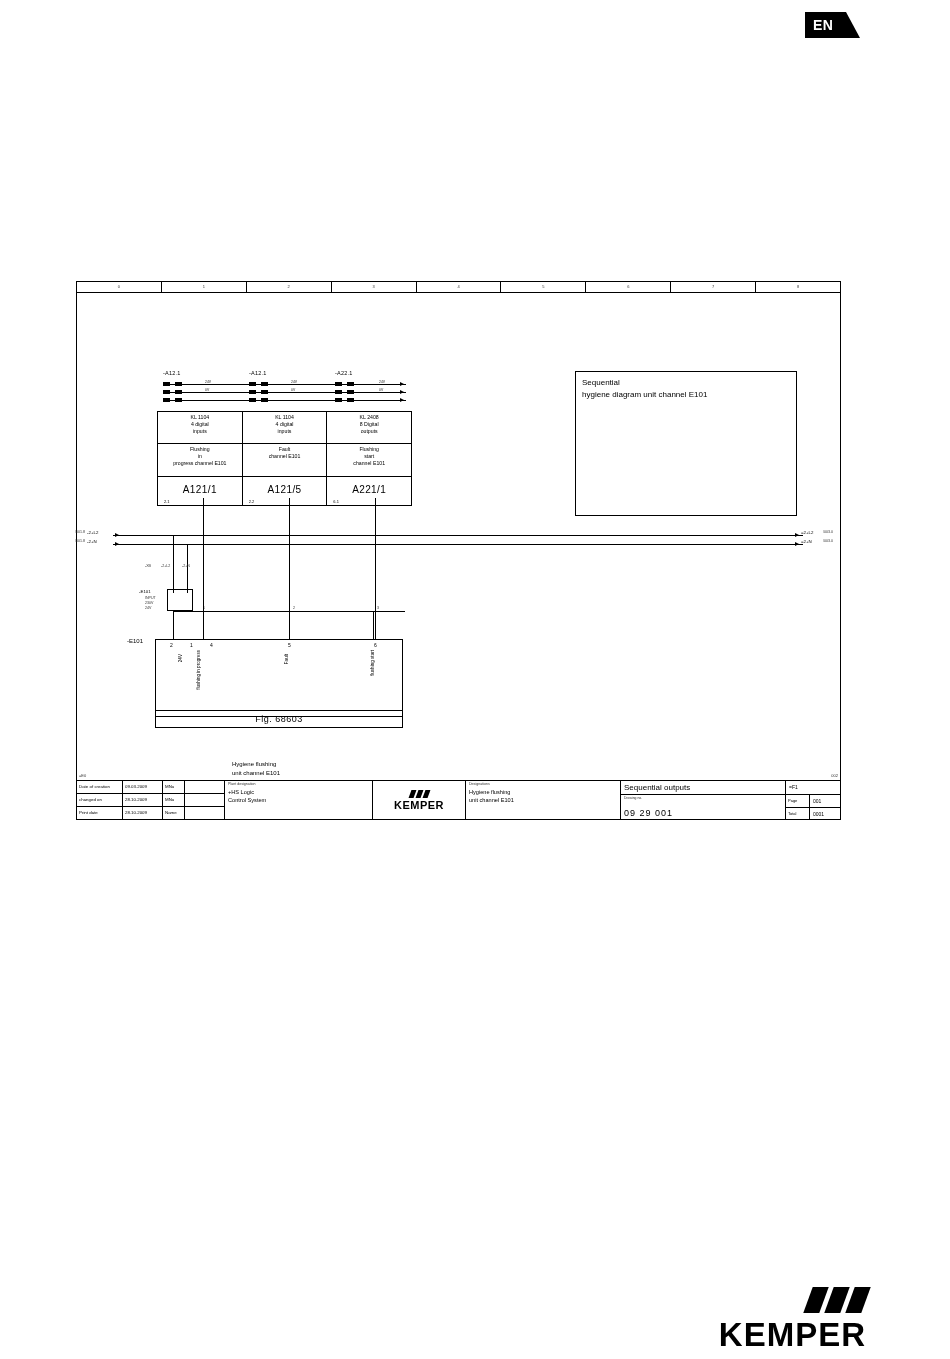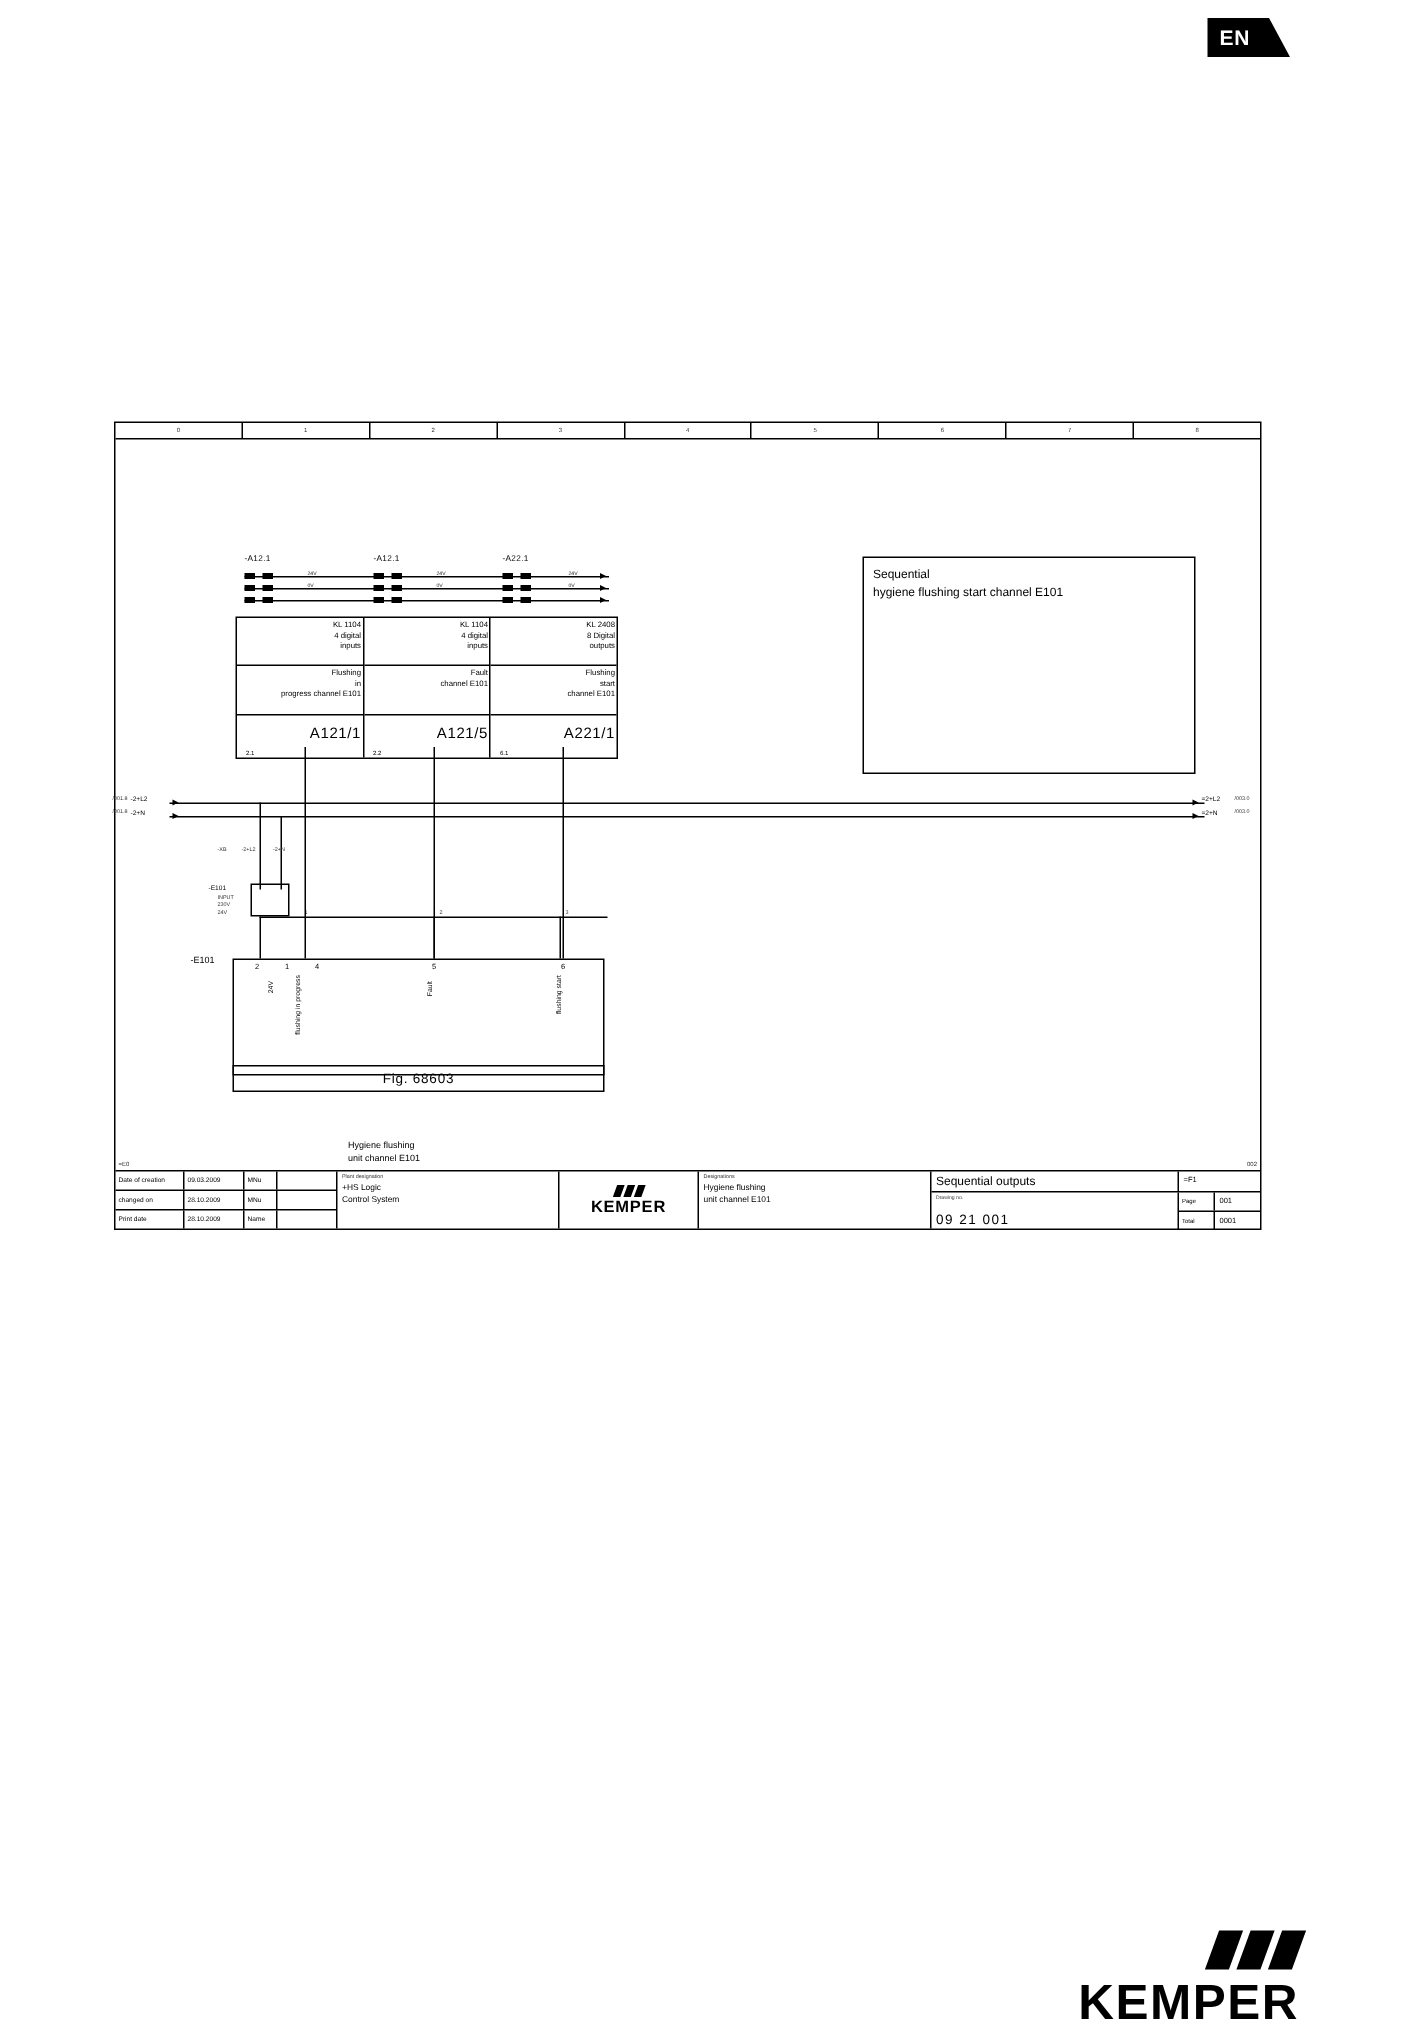--- a/index.html
+++ b/index.html
@@ -128,21 +128,21 @@
     display: flex;
   }
   .plc-col {
     flex: 1 1 0;
     border-right: 0.8px solid #000;
     box-sizing: border-box;
   }
   .plc-col:last-child { border-right: none; }
   .plc-cell {
     border-bottom: 0.8px solid #000;
-    text-align: right;
+    text-align: center;
     box-sizing: border-box;
     padding: 2px 1px;
     line-height: 1.35;
     font-size: 5.2px;
   }
   .plc-cell.type { height: 32px; }
   .plc-cell.fn { height: 33px; }
   .plc-cell.addr {
     height: 28px;
     border-bottom: none;
@@ -518,21 +518,21 @@
         <div class="plc-cell addr">
           <span>A221/1</span>
           <span class="sub">6.1</span>
         </div>
       </div>
     </div>
   </div>
 
   <div id="desc-box">
     <div>Sequential</div>
-    <div>hygiene flushing start channel E101</div>
+    <div>hygiene diagram unit channel E101</div>
   </div>
 
   <div class="bus" style="left:36px; top:253px; width:690px;"></div>
   <div class="bus" style="left:36px; top:262px; width:690px;"></div>
 
   <div class="arrowhead" style="left:38px; top:250.6px;"></div>
   <div class="arrowhead" style="left:38px; top:259.6px;"></div>
   <div class="arrowhead" style="left:718px; top:250.6px;"></div>
   <div class="arrowhead" style="left:718px; top:259.6px;"></div>
 
@@ -639,21 +639,21 @@
     </div>
 
     <div id="tb-right">
       <div id="tb-right-top">
         <div class="t1">Sequential outputs</div>
         <div class="t2">=F1</div>
       </div>
       <div id="tb-right-bot">
         <div class="b1">
           <span class="cap">Drawing no.</span>
-          <span class="val">09 21 001</span>
+          <span class="val">09 29 001</span>
         </div>
         <div class="b2">
           <div class="kv">
             <span class="k">Page</span>
             <span class="v">001</span>
           </div>
           <div class="kv">
             <span class="k">Total</span>
             <span class="v">0001</span>
           </div>

